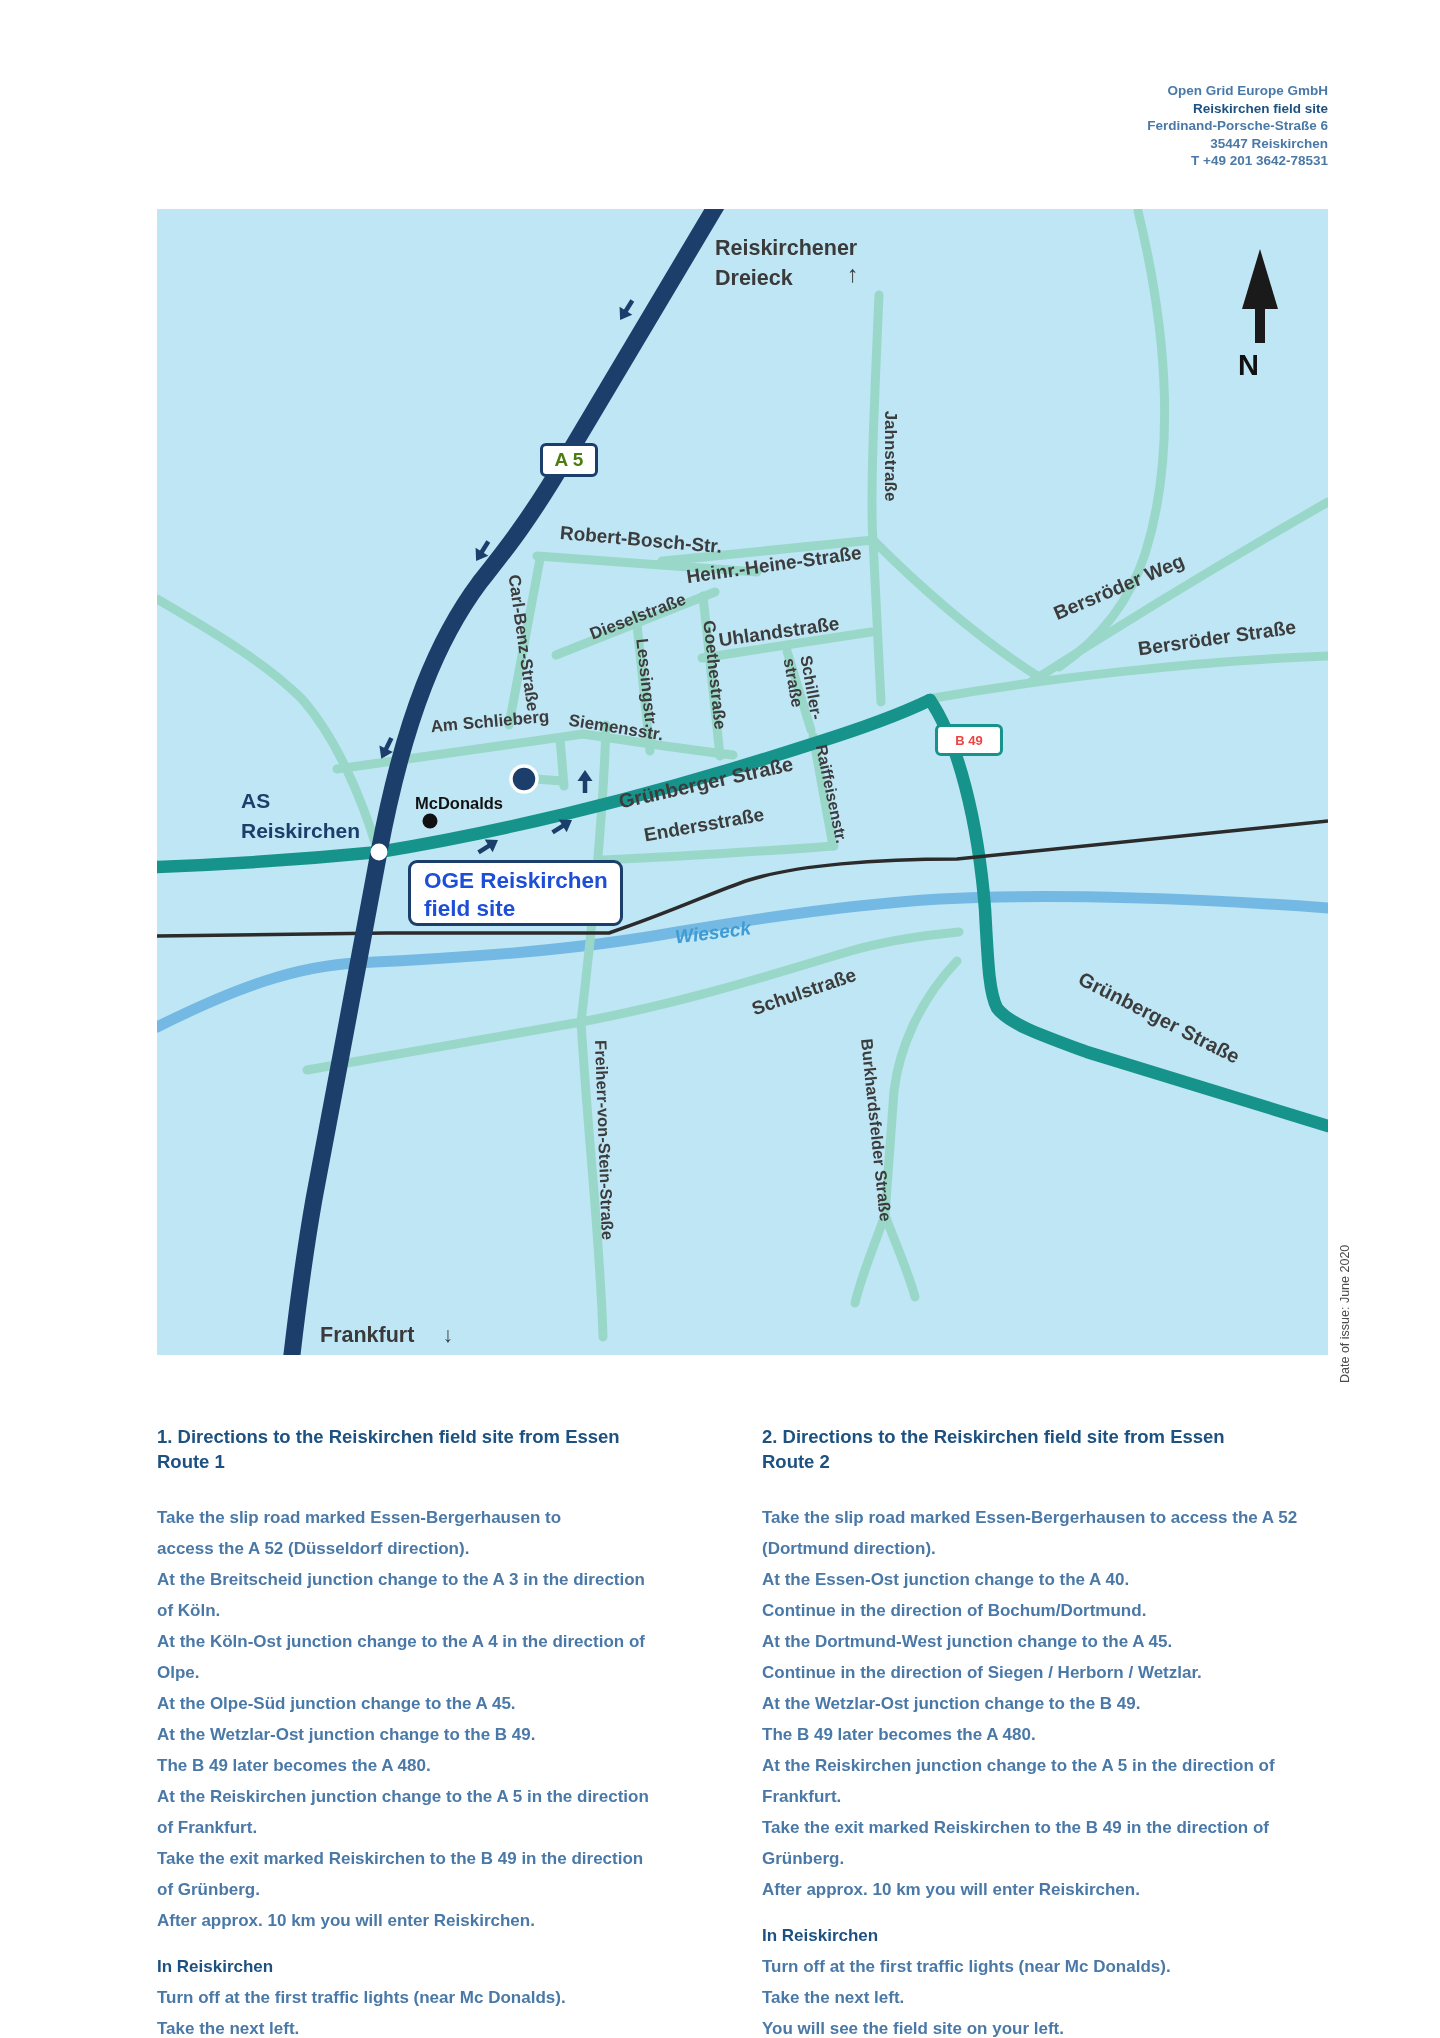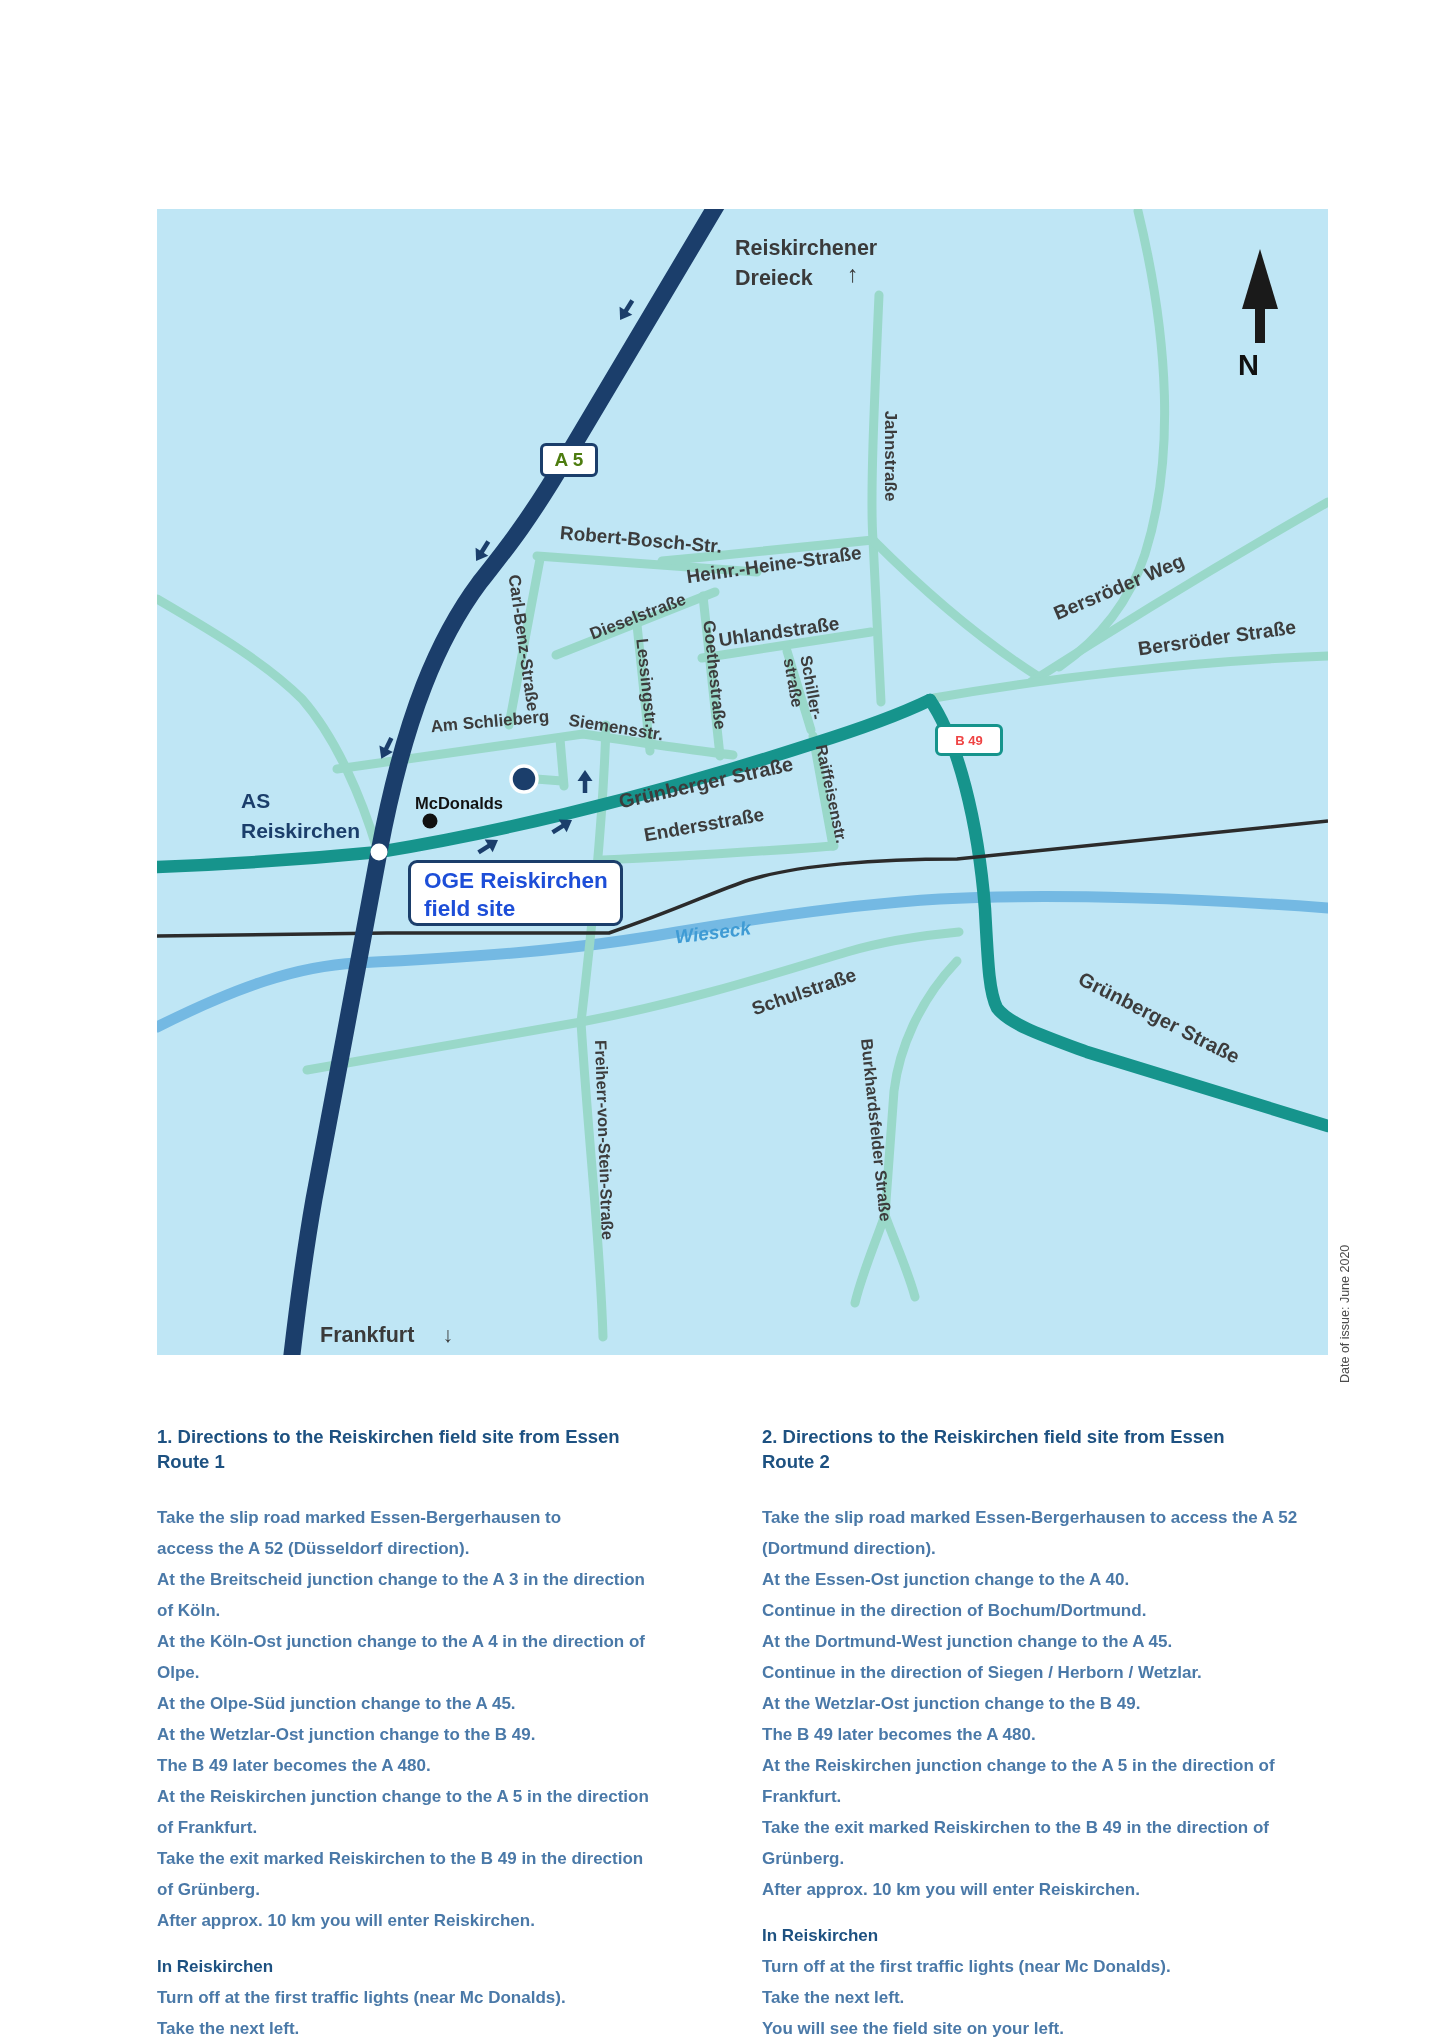--- a/index.html
+++ b/index.html
@@ -36,20 +36,27 @@
   #colR{left:762px;}
   #issue{position:absolute;left:1338px;top:1183px;height:200px;width:18px;
          writing-mode:vertical-rl;transform:rotate(180deg);font-size:12.5px;color:#4b4b4b;}
 </style>
 </head>
 <body>
 
 <div id="page">
 
 
+  <div id="addr">
+    <div>Open Grid Europe GmbH</div>
+    <div class="bold">Reiskirchen field site</div>
+    <div>Ferdinand-Porsche-Straße 6</div>
+    <div>35447 Reiskirchen</div>
+    <div>T +49 201 3642-78531</div>
+  </div>
 
   <div id="map">
     <svg width="1171" height="1146" viewBox="0 0 1171 1146">
       <defs>
         <g id="arr">
           <line x1="0" y1="-10" x2="0" y2="5" stroke="#1b3e6b" stroke-width="4.5"></line>
           <polygon points="-7.5,2 0,13 7.5,2" fill="#1b3e6b"></polygon>
         </g>
       </defs>
 
@@ -104,21 +111,21 @@
         <use href="#arr" transform="translate(330,638) rotate(-122)"></use>
         <use href="#arr" transform="translate(404,618) rotate(-122)"></use>
       </g>
 
       <g fill="#1a1a1a">
         <polygon points="1103,40 1085,100 1121,100"></polygon>
         <rect x="1098" y="100" width="10" height="34"></rect>
       </g>
     </svg>
 
-    <div class="slabel big" style="left:558px;top:24px;font-size:21.5px;line-height:30px;margin-left:20px;">
+    <div class="slabel big" style="left:558px;top:24px;font-size:21.5px;line-height:30px;">
       <div>Reiskirchener</div>
       <div>Dreieck</div>
     </div>
     <div class="slabel big" style="left:690px;top:52px;font-size:23px;">↑</div>
 
     <div class="slabel" style="left:1081px;top:140px;font-size:29px;font-weight:700;color:#111;">N</div>
 
     <div class="badge a5" style="left:383px;top:234px;">A 5</div>
     <div class="badge b49" style="left:778px;top:515px;">B 49</div>
 

